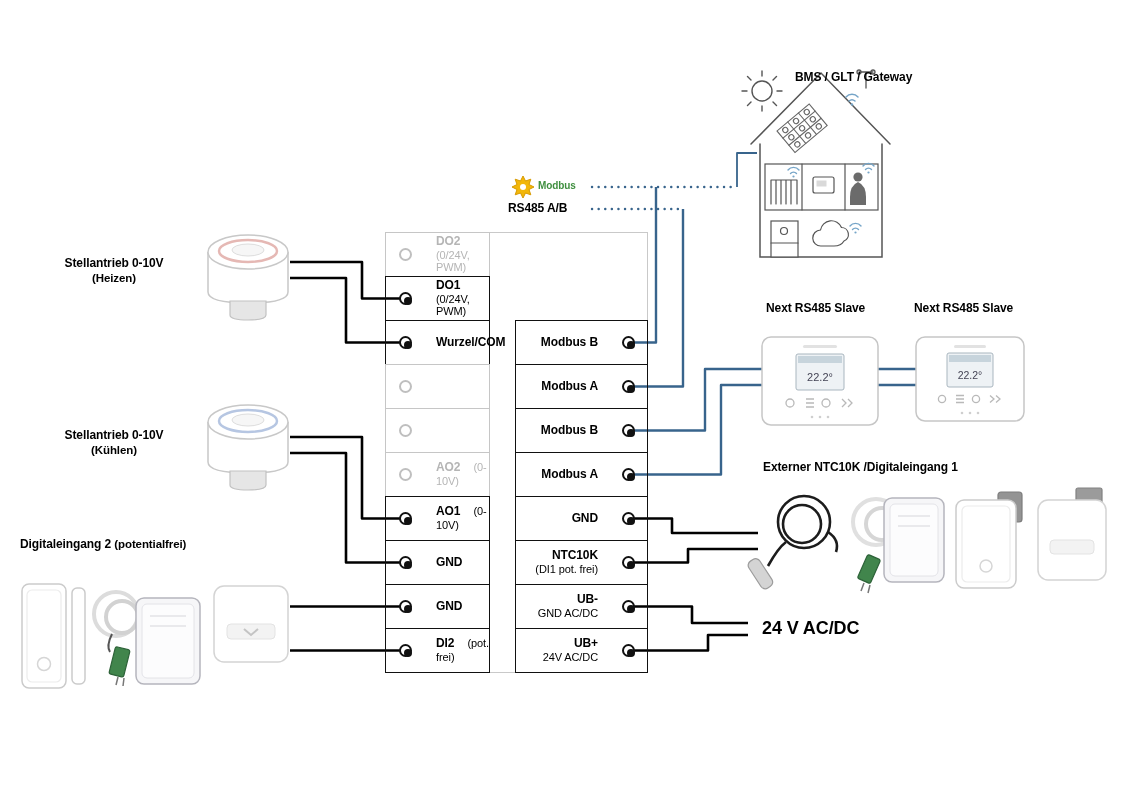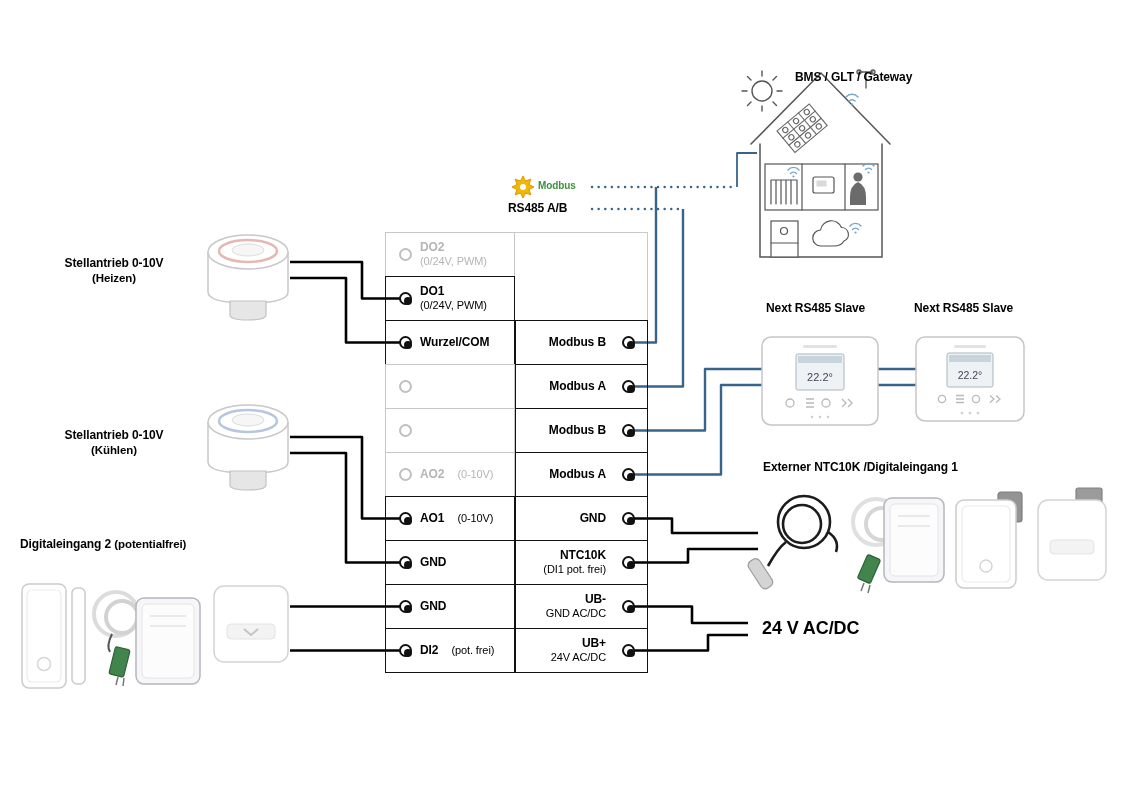--- a/index.html
+++ b/index.html
@@ -1,22 +1,22 @@
 <!DOCTYPE html>
 <html><head>
 <meta charset="utf-8">
 <style>
   *{margin:0;padding:0;box-sizing:border-box}
   html,body{width:1132px;height:800px}
   body{position:relative;background:#fff;font-family:"Liberation Sans",sans-serif;color:#000;overflow:hidden}
   #wires{position:absolute;left:0;top:0;z-index:1}
   .tblock-outline{position:absolute;left:385px;top:232px;width:263px;height:441px;border:1px solid #c9c9c9;z-index:2;background:transparent}
   .tcell{position:absolute;height:45px;display:flex;align-items:center;z-index:3;background:transparent}
-  .tcell.lcol{left:385px;width:130px;border:1px solid #111;padding-left:13px;gap:8px}
-  .tcell.rcol{left:515px;width:133px;border:1px solid #111;justify-content:flex-end;padding-right:12px;gap:16px}
+  .tcell.lcol{left:385px;width:105px;border:1px solid #111;padding-left:13px;gap:24px}
+  .tcell.rcol{left:515px;width:133px;border:1px solid #111;justify-content:flex-end;padding-right:12px;gap:24px}
   .tcell.dim{border-color:#c6c6c6;color:#b5b5b5}
   .term{width:13px;height:13px;min-width:13px;border:2.5px solid #111;border-radius:50%;background:#fff;position:relative}
   .term::after{content:"";position:absolute;left:2.5px;top:2.5px;width:8px;height:8px;border-radius:50%;background:#111}
   .term.open{border-color:#bfbfbf}
   .term.open::after{display:none}
   .lbl{font-size:12px;font-weight:bold;line-height:1.15;letter-spacing:-0.1px}
   .lbl .sub{font-weight:normal;font-size:11px;margin-left:13px}
   .lbl.stack{display:flex;flex-direction:column}
   .lbl.stack .sub{margin-left:0}
   .rcol .lbl{text-align:right}

